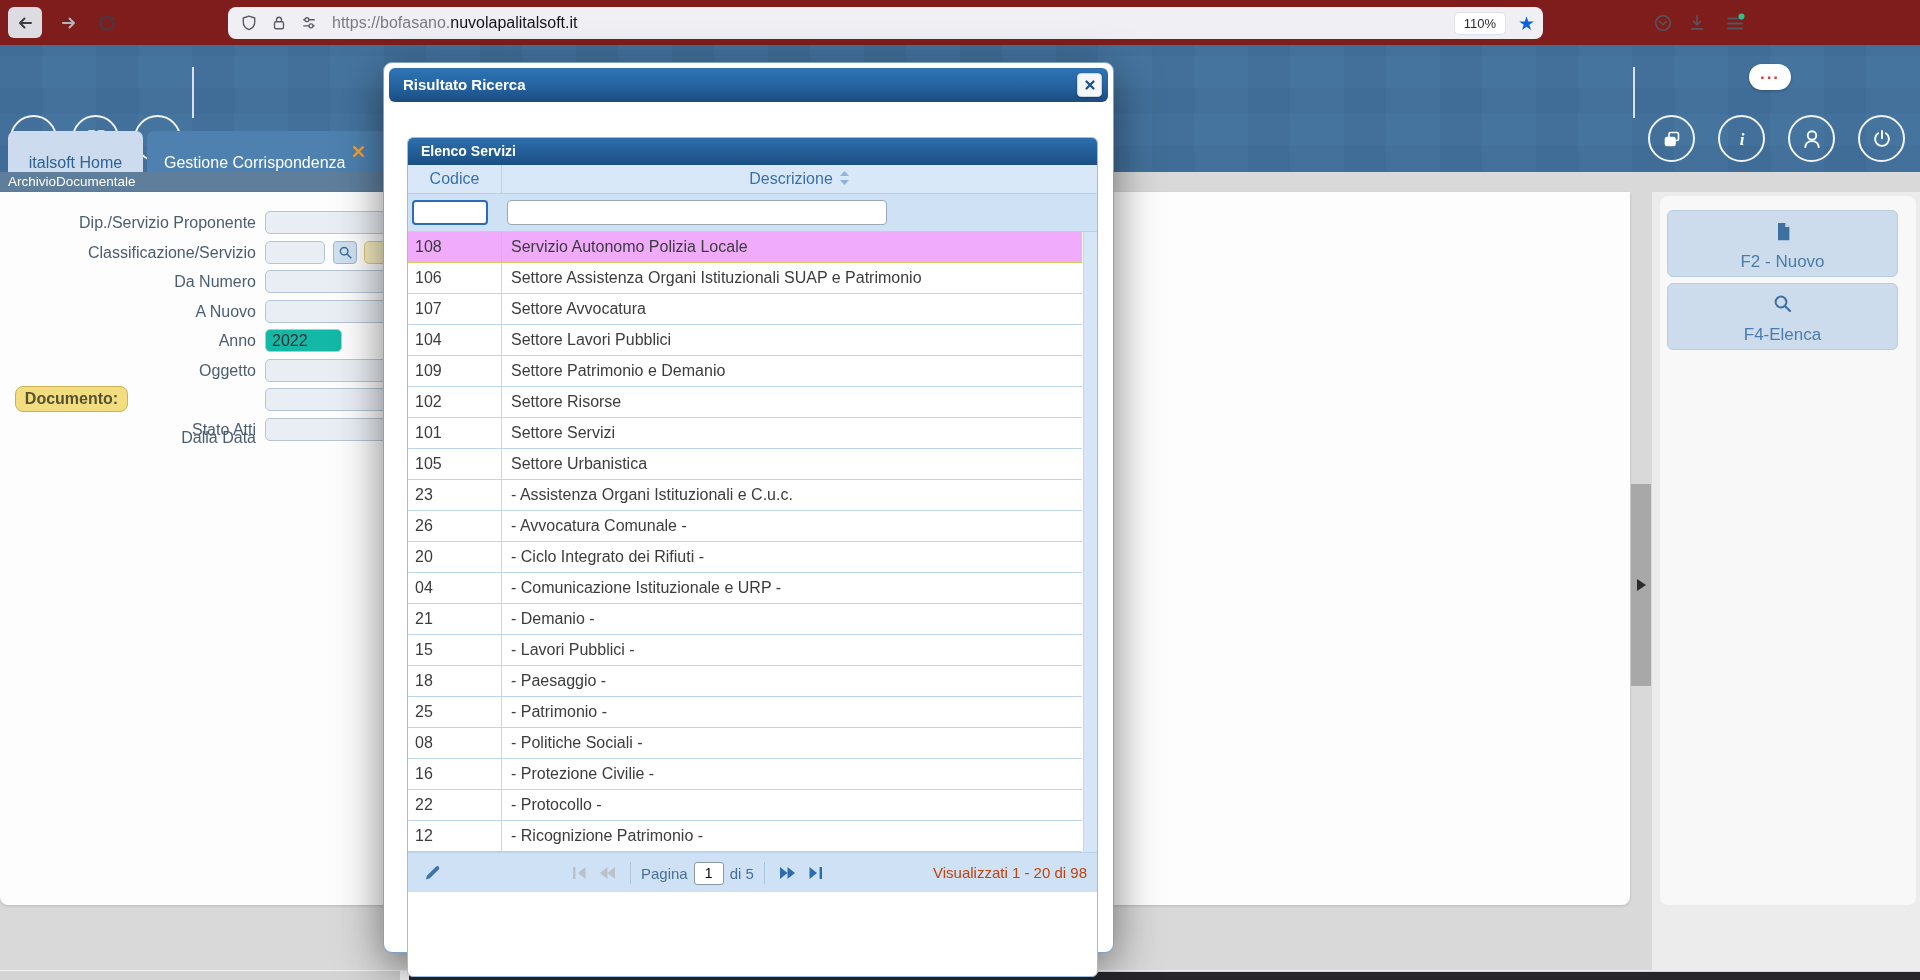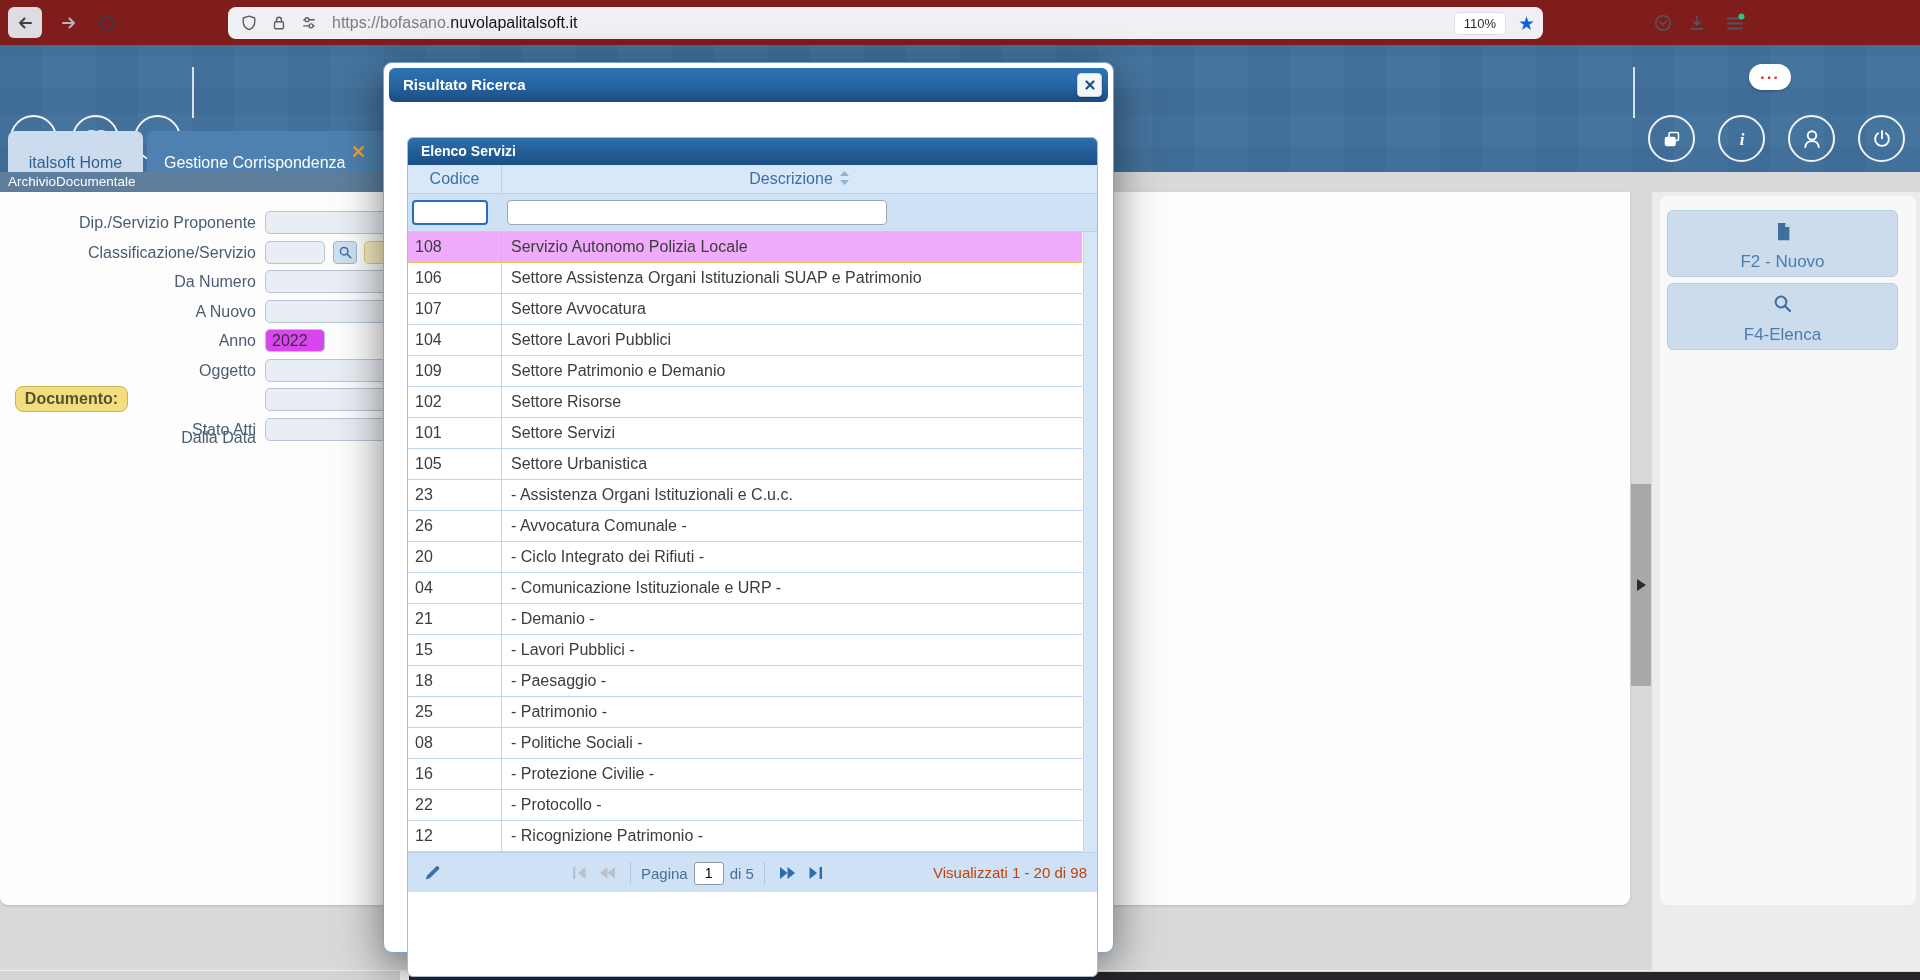--- a/index.html
+++ b/index.html
@@ -284,21 +284,21 @@
     </div>
     <input class="f-input yellow" style="top: 49px;">
 
     <div class="f-label" style="top:78px;">Da Numero</div>
     <input class="f-input" style="top: 78px;">
 
     <div class="f-label" style="top:108px;">A Nuovo</div>
     <input class="f-input" style="top: 108px;">
 
     <div class="f-label" style="top:137px;">Anno</div>
-    <input class="f-input" style="top: 137px; width: 60px; background: #d946ef;" value="2022">
+    <input class="f-input" style="top: 137px; width: 77px; background: #14b8a6;" value="2022">
 
     <div class="f-label" style="top:167px;">Oggetto</div>
     <input class="f-input" style="top: 167px;">
 
     <div class="doc-pill" style="top:194px;">Documento:</div>
     <div class="f-label" style="top:196px;margin-top:38px;">Dalla Data</div>
     <input class="f-input" style="top: 196px;">
 
     <div class="f-label" style="top:226px;">Stato Atti</div>
     <input class="f-input" style="top: 226px;">

